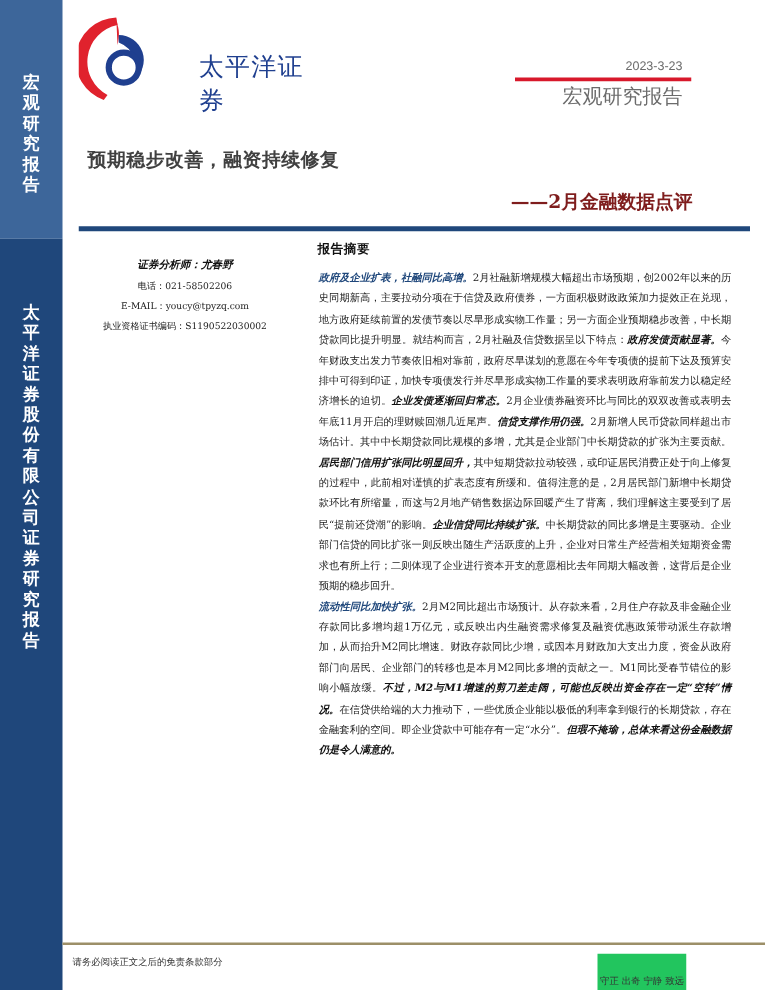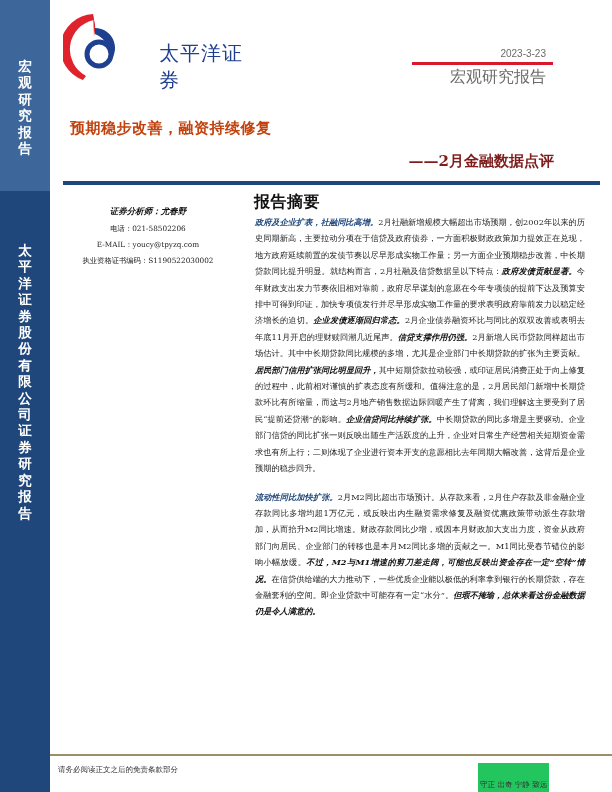--- a/index.html
+++ b/index.html
@@ -45,43 +45,43 @@
   }
   .red-line {
     position:absolute; left:412px; top:62px; width:141px; height:3px; background:#d8182b;
   }
   .report-type {
     position:absolute; right:66px; top:67px; font-size:16px; color:#6b6b6b;
     font-family:"DejaVu Sans", "Liberation Sans", sans-serif;
   }
 
   .title {
-    position:absolute; left:70px; top:119px; font-size:15px; font-weight:bold; color:#c2410c;
+    position:absolute; left:70px; top:119px; font-size:15px; font-weight:bold; color:#404040;
     letter-spacing:0.5px;
   }
   .subtitle {
     position:absolute; right:58px; top:152px; font-size:15px; font-weight:bold; color:#7f1d1d;
   }
   .divider-blue {
     position:absolute; left:63px; top:181px; width:537px; height:4px; background:#1f477b;
   }
 
   .analyst { position:absolute; left:73px; top:206px; width:150px;text-align:center; }
   .analyst-name { font-size:8.5px; font-weight:bold; font-style:italic; margin-bottom:6px; }
   .analyst-line { font-size:7.3px; color:#222; margin-bottom:6px; white-space:nowrap; }
 
   .summary-heading {
-    position:absolute; left:254px; top:192px; font-size:16px; font-weight:bold; letter-spacing:0.5px;text-align:right;
+    position:absolute; left:254px; top:192px; font-size:10px; font-weight:bold; letter-spacing:0.5px;text-align:right;
   }
   .summary {
     position:absolute; left:255px; top:214px; width:330px;
     font-size:8.2px; line-height:16.4px; text-align:justify; color:#222;
   }
   .summary p { margin:0; }
-  .summary p + p { margin-top:12px; }
+  .summary p + p { margin-top:0; }
   .hl-blue { color:#1f477b; font-weight:bold; font-style:italic; }
   .hl-bold { font-weight:bold; font-style:italic; color:#111; }
 
   .footer-line {
     position:absolute; left:50px; top:754px; width:562px; height:2px; background:#9c8f68;
   }
   .footer-left {
     position:absolute; left:58px; top:765px; font-size:7.5px; color:#333;
   }
   .footer-right {

